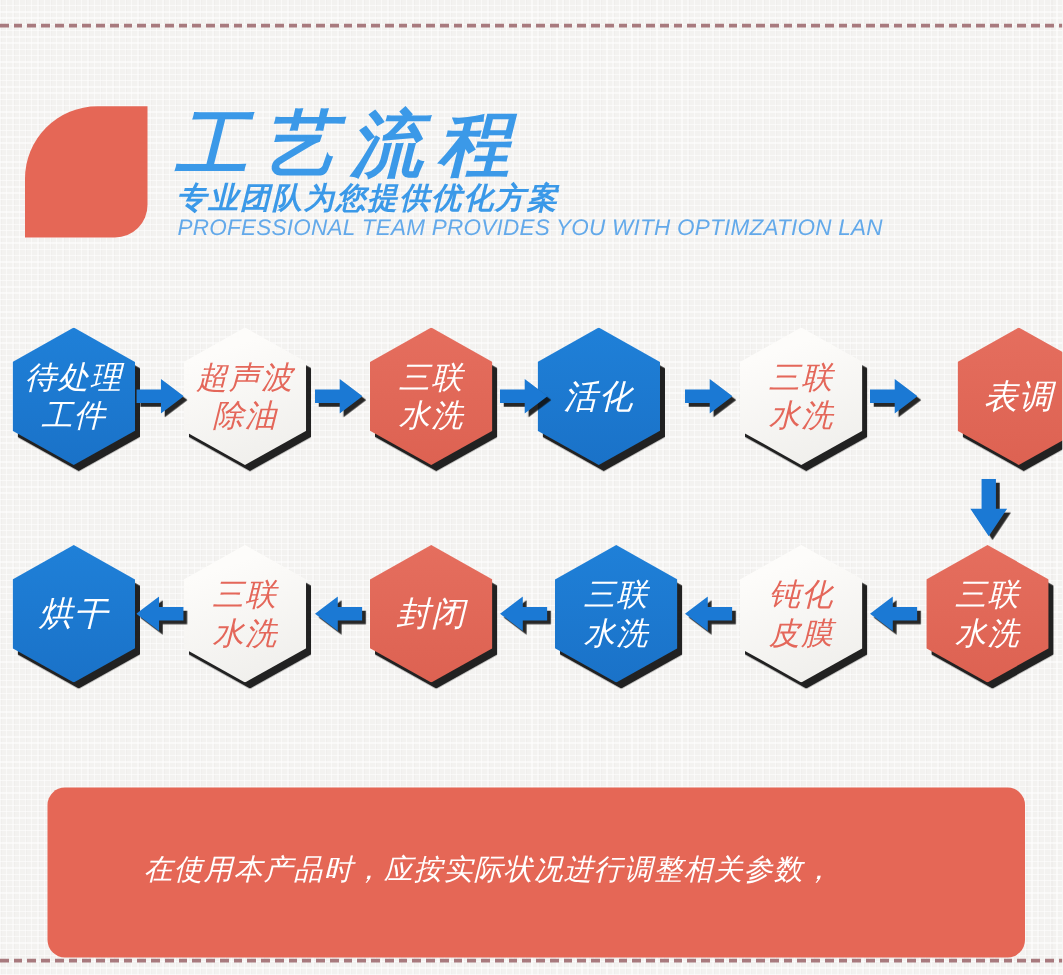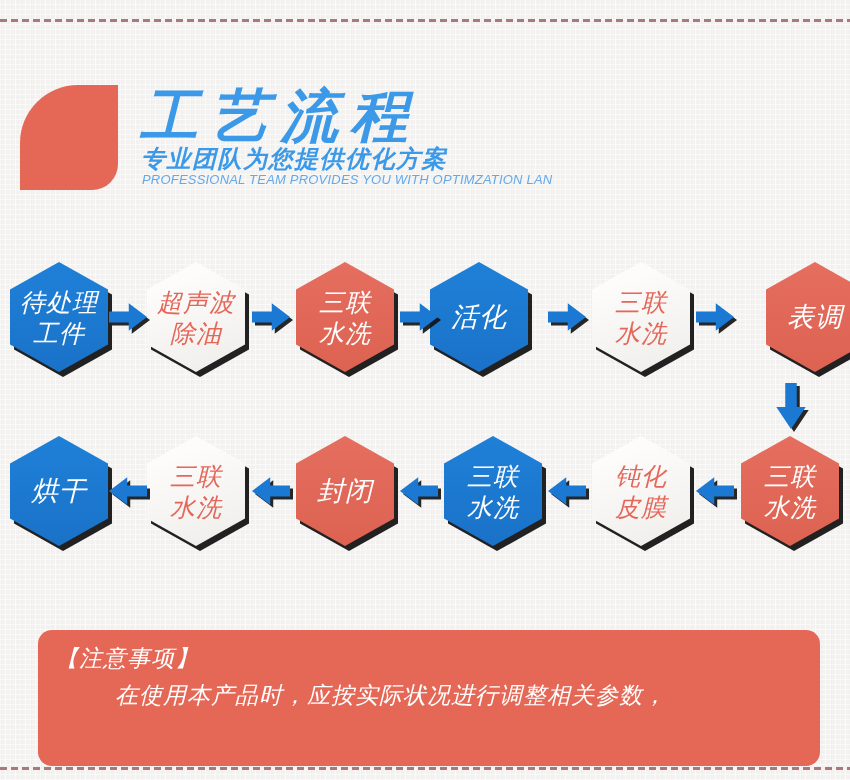--- a/index.html
+++ b/index.html
@@ -18,21 +18,21 @@
   .dash.top{top:19px;}
   .dash.bottom{top:767px;}
 
   
   .leaf{position:absolute;left:20px;top:85px;width:98px;height:105px;
     background:#e56756;border-radius:58px 0 26px 0;}
   .title{position:absolute;left:140px;top:87px;font-size:58px;line-height:1;
     font-weight:bold;color:#3b99e8;letter-spacing:12px;white-space:nowrap;}
   .subtitle{position:absolute;left:141px;top:146px;font-size:24px;line-height:1.1;
     font-weight:bold;color:#3b99e8;letter-spacing:1.5px;white-space:nowrap;}
-  .caption{position:absolute;left:142px;top:173px;font-size:13px;line-height:1.1;
+  .caption{position:absolute;left:142px;top:173px;font-size:18px;line-height:1.1;
     color:#63a9ea;letter-spacing:0.2px;white-space:nowrap;}
 
   
   .hex-wrap{position:absolute;width:98px;height:110px;
     filter:drop-shadow(4px 5px 0 rgba(15,15,15,.92));}
   .hex{width:100%;height:100%;
     clip-path:polygon(50% 0,100% 25%,100% 75%,50% 100%,0 75%,0 25%);
     display:flex;flex-direction:column;align-items:center;justify-content:center;
     gap:1px;font-size:25px;letter-spacing:1px;line-height:1.2;text-align:center;}
   .hex.single{font-size:27px;}
@@ -164,18 +164,17 @@
       </div>
       <div class="arrow-wrap" style="left: 696px; top: 476px; width: 38px; height: 30px;">
         <div class="arrow left"></div>
       </div>
       <div class="arrow-wrap" style="left: 775px; top: 383px; width: 32px; height: 46px;">
         <div class="arrow down"></div>
       </div>
     </div>
 
   <div class="notice">
-    <div class="notice-heading">【注意事项】</div>
     <div class="notice-line1">在使用本产品时，应按实际状况进行调整相关参数，</div>
   </div>
 
   <div class="dash bottom"></div>
 </div>
 
 </body></html>

